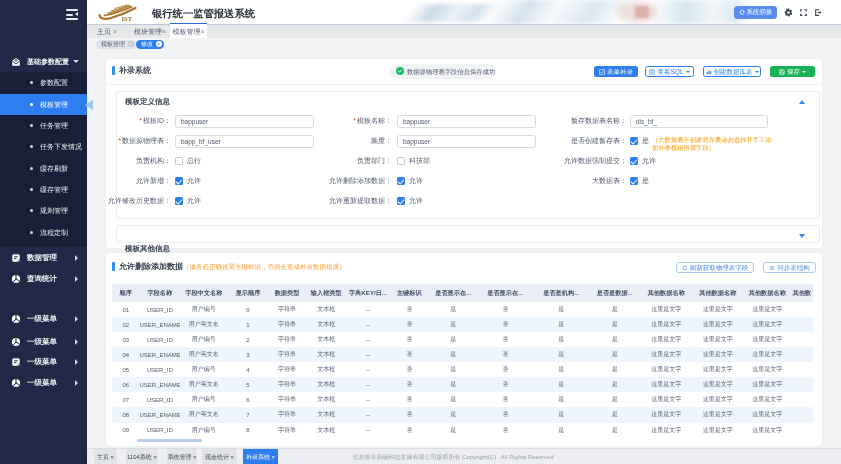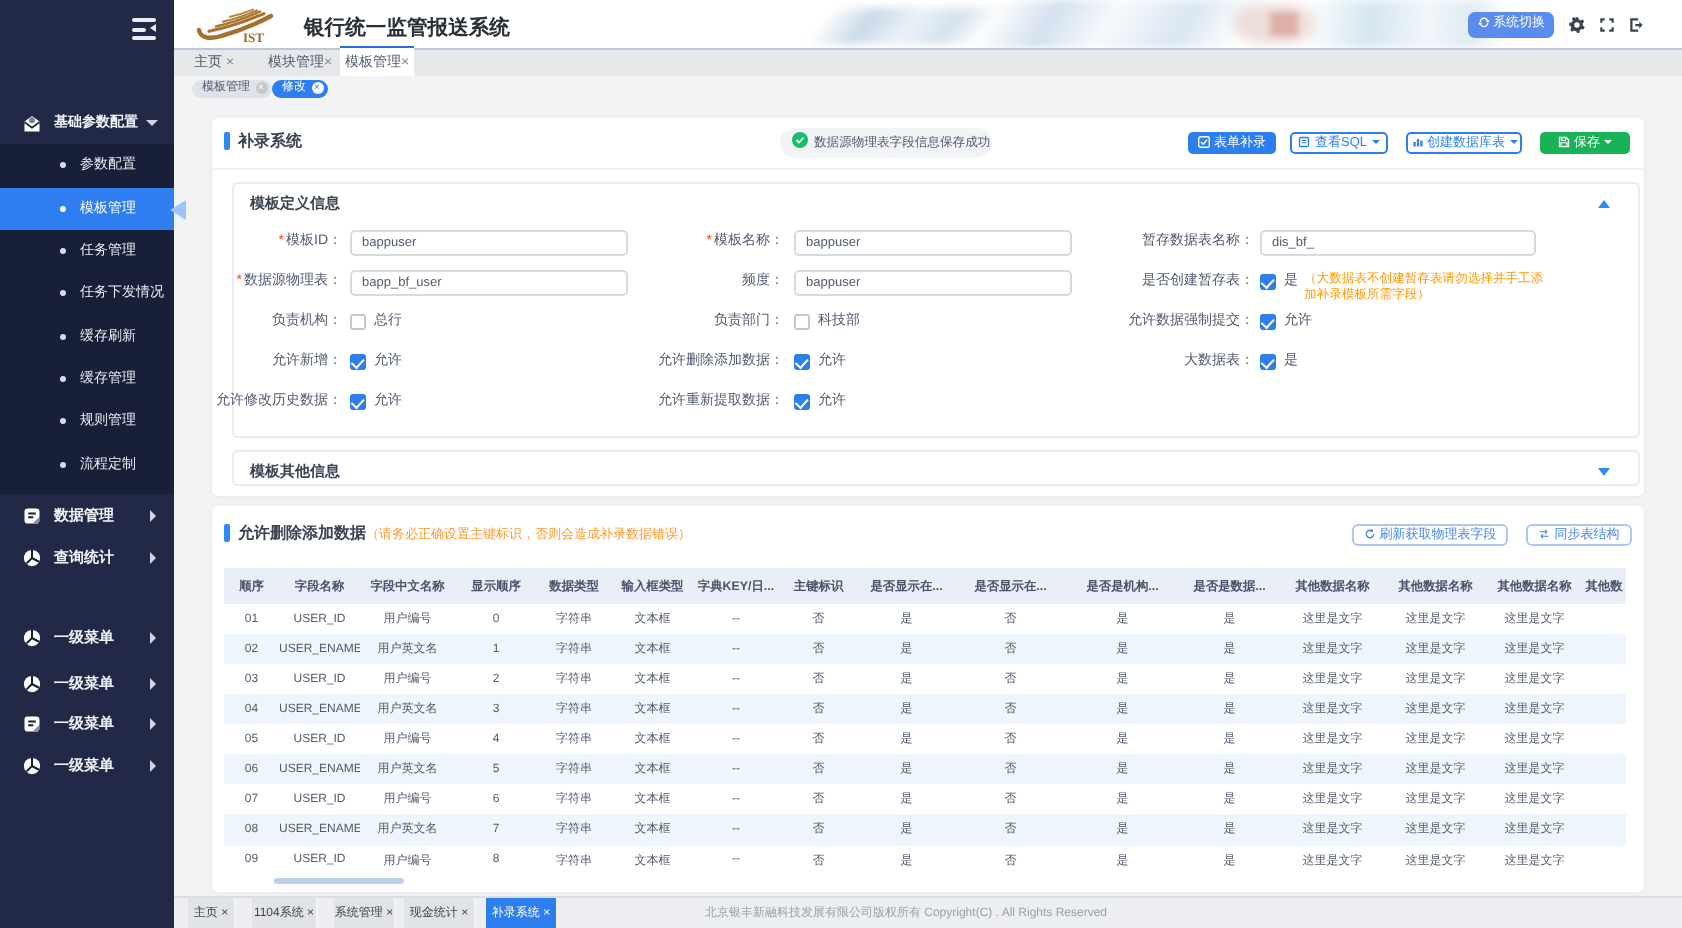--- a/index.html
+++ b/index.html
@@ -310,21 +310,21 @@
       <div class="flabel" style="left:0; width:65px; top:135px;">允许修改历史数据：</div>
       <div class="cb on" style="left:69px; top:138px;"></div>
       <div class="cbl" style="left:81px; top:135px;">允许</div>
       <div class="flabel" style="left:0; width:286px; top:135px;">允许重新提取数据：</div>
       <div class="cb on" style="left:291px; top:138px;"></div>
       <div class="cbl" style="left:303px; top:135px;">允许</div>
       <div id="orangenote">（大数据表不创建暂存表请勿选择并手工添加补录模板所需字段）</div>
     </div>
 
   <div class="subpanel" style="top:166px; height:18px;">
-    <div class="sptitle" style="top:5px;">模板其他信息</div>
+    <div class="sptitle" style="top:18px;">模板其他信息</div>
     <div class="upcaret down" style="right:14px; top:7.5px;"></div>
   </div>
 </div>
 
 <div id="card2" class="card">
   <div class="accent" style="left:6px; top:8.5px;"></div>
   <div class="ctitle" style="left:13px; top:8px;">允许删除添加数据</div>
   <div class="abs" style="left:77px; top:9.5px; font-size:6.5px; color:#ff9a2e;">（请务必正确设置主键标识，否则会造成补录数据错误）</div>
   <div class="btn2" style="left:570px; width:78px;"><svg class="bico" viewBox="0 0 16 16" style="width:6px;height:6px;">
         <path d="M13 8 A5 5 0 1 1 10.5 3.7 M10.5 1.5 L11 4.2 L8.3 4.7" fill="none" stroke="#4c86e8" stroke-width="1.8"></path>

